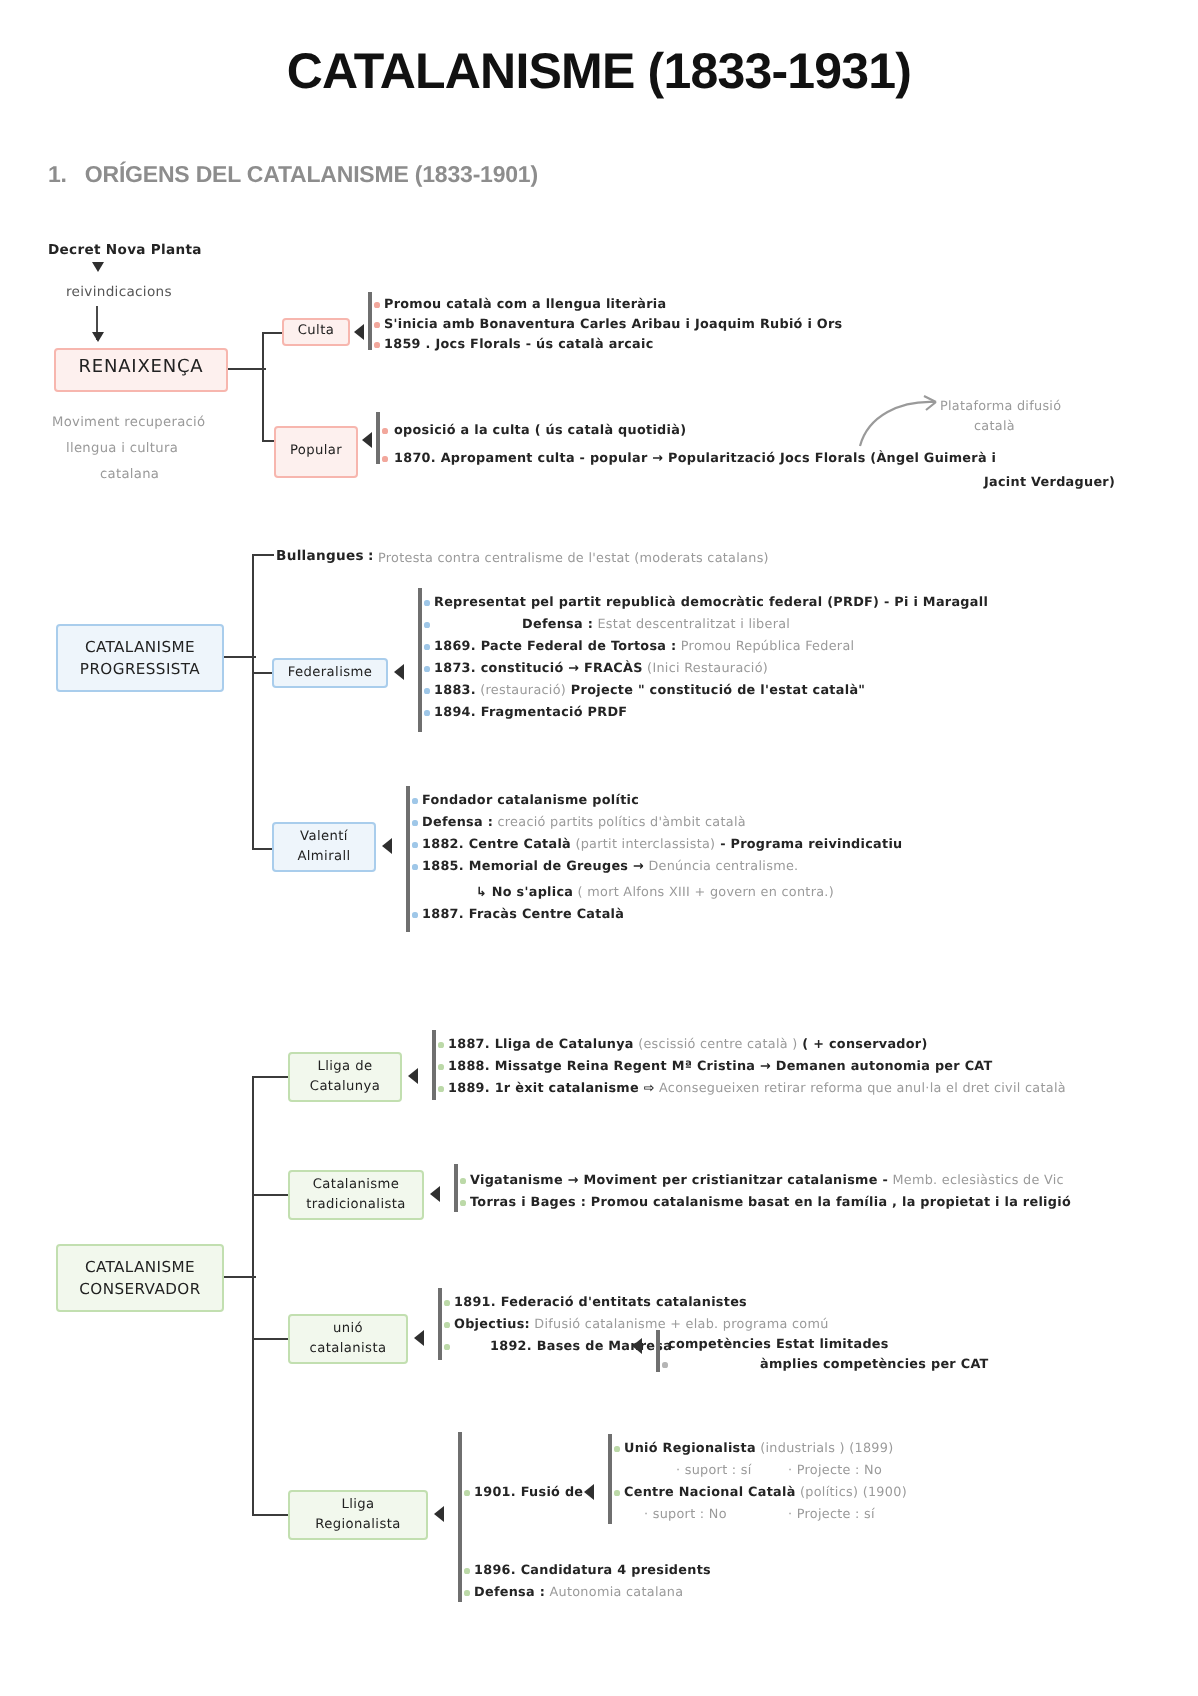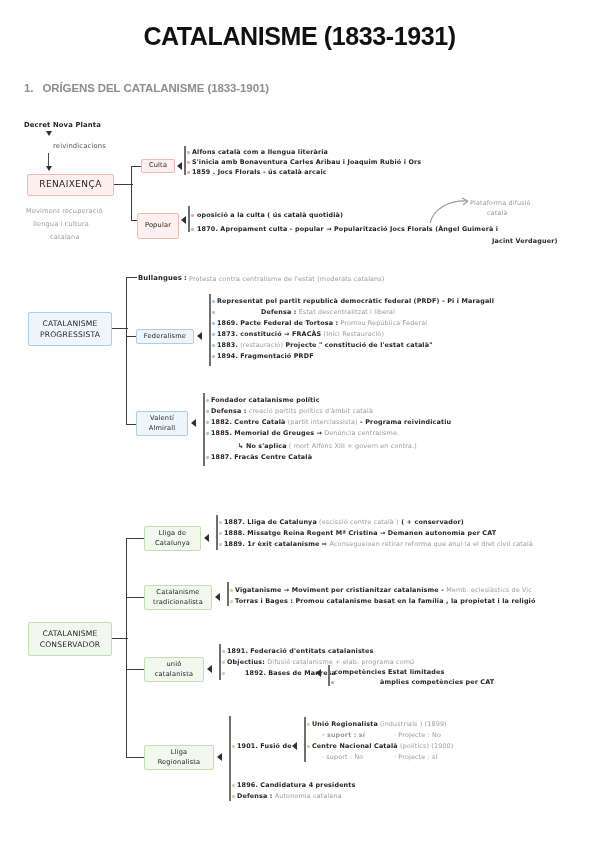--- a/index.html
+++ b/index.html
@@ -119,21 +119,21 @@
 <body>
 
 <div class="doc-title">CATALANISME (1833-1931)</div>
 
 <div class="section-heading">
   <span class="num">1.</span><span>ORÍGENS DEL CATALANISME (1833-1901)</span>
 </div>
 
 <div class="t bold" style="left:24px; top:120px; font-size:6.8px;">Decret Nova Planta</div>
 <div class="arrowDown" style="left:46px; top:131px;"></div>
-<div class="t dkgray" style="left:33px; top:141px; font-size:6.8px;margin-left:20px;">reivindicacions</div>
+<div class="t dkgray" style="left:33px; top:141px; font-size:6.8px;">reivindicacions</div>
 <div class="vl thin" style="left:48px; top:153px; height:17px;"></div>
 <div class="arrowDown" style="left:45.5px; top:166px;"></div>
 
 <div class="box pink hdr" style="left:27px; top:174px; width:87px; height:22px;">
   <span>RENAIXENÇA</span>
 </div>
 
 <div class="t gray" style="left:26px; top:206px; font-size:6.6px;">Moviment recuperació</div>
 <div class="t gray" style="left:33px; top:219px; font-size:6.6px;">llengua i cultura</div>
 <div class="t gray" style="left:50px; top:232px; font-size:6.6px;">catalana</div>
@@ -148,21 +148,21 @@
 </div>
 <div class="box pink" style="left:137px; top:213px; width:42px; height:26px;">
   <span>Popular</span>
 </div>
 
 <div class="arrowL" style="left:177px; top:162px;"></div>
 <div class="arrowL" style="left:181px; top:216px;"></div>
 
 <div class="spine" style="left:184px; top:146px; height:29px;"></div>
 <div class="dot pink" style="left:187px; top:151px;"></div>
-<div class="t bold" style="left:192px; top:147px;">Alfons català com a llengua literària</div>
+<div class="t bold" style="left:192px; top:147px;">Promou català com a llengua literària</div>
 <div class="dot pink" style="left:187px; top:161px;"></div>
 <div class="t bold" style="left:192px; top:157px;">S'inicia amb Bonaventura Carles Aribau i Joaquim Rubió i Ors</div>
 <div class="dot pink" style="left:187px; top:171px;"></div>
 <div class="t bold" style="left:192px; top:167px;">1859 . Jocs Florals  -  ús català arcaic</div>
 
 <div class="spine" style="left:188px; top:206px; height:26px;"></div>
 <div class="dot pink" style="left:191px; top:214px;"></div>
 <div class="t bold" style="left:197px; top:210px;">oposició a la culta ( ús català quotidià)</div>
 <div class="dot pink" style="left:191px; top:228px;"></div>
 <div class="t bold" style="left:197px; top:224px;">1870. Apropament culta - popular  →  Popularització  Jocs Florals (Àngel Guimerà i</div>
@@ -330,21 +330,21 @@
 
 <div class="dot green" style="left:232px; top:745px;"></div>
 <div class="t bold" style="left:237px; top:741px;">1901. Fusió de</div>
 <div class="arrowL" style="left:292px; top:742px;"></div>
 <div class="spine" style="left:304px; top:717px; height:45px;"></div>
 
 <div class="dot green" style="left:307px; top:723px;"></div>
 <div class="t" style="left:312px; top:719px;">
   <span class="bold">Unió Regionalista</span><span class="gray"> (industrials ) (1899)</span>
 </div>
-<div class="t gray" style="left:322px; top:730px;font-weight:bold;">· suport : sí</div>
+<div class="t gray" style="left:338px; top:730px;">· suport : sí</div>
 <div class="t gray" style="left:394px; top:730px;">· Projecte : No</div>
 
 <div class="dot green" style="left:307px; top:745px;"></div>
 <div class="t" style="left:312px; top:741px;">
   <span class="bold">Centre Nacional Català</span><span class="gray"> (polítics) (1900)</span>
 </div>
 <div class="t gray" style="left:322px; top:752px;">· suport : No</div>
 <div class="t gray" style="left:394px; top:752px;">· Projecte : sí</div>
 
 <div class="dot green" style="left:232px; top:784px;"></div>

